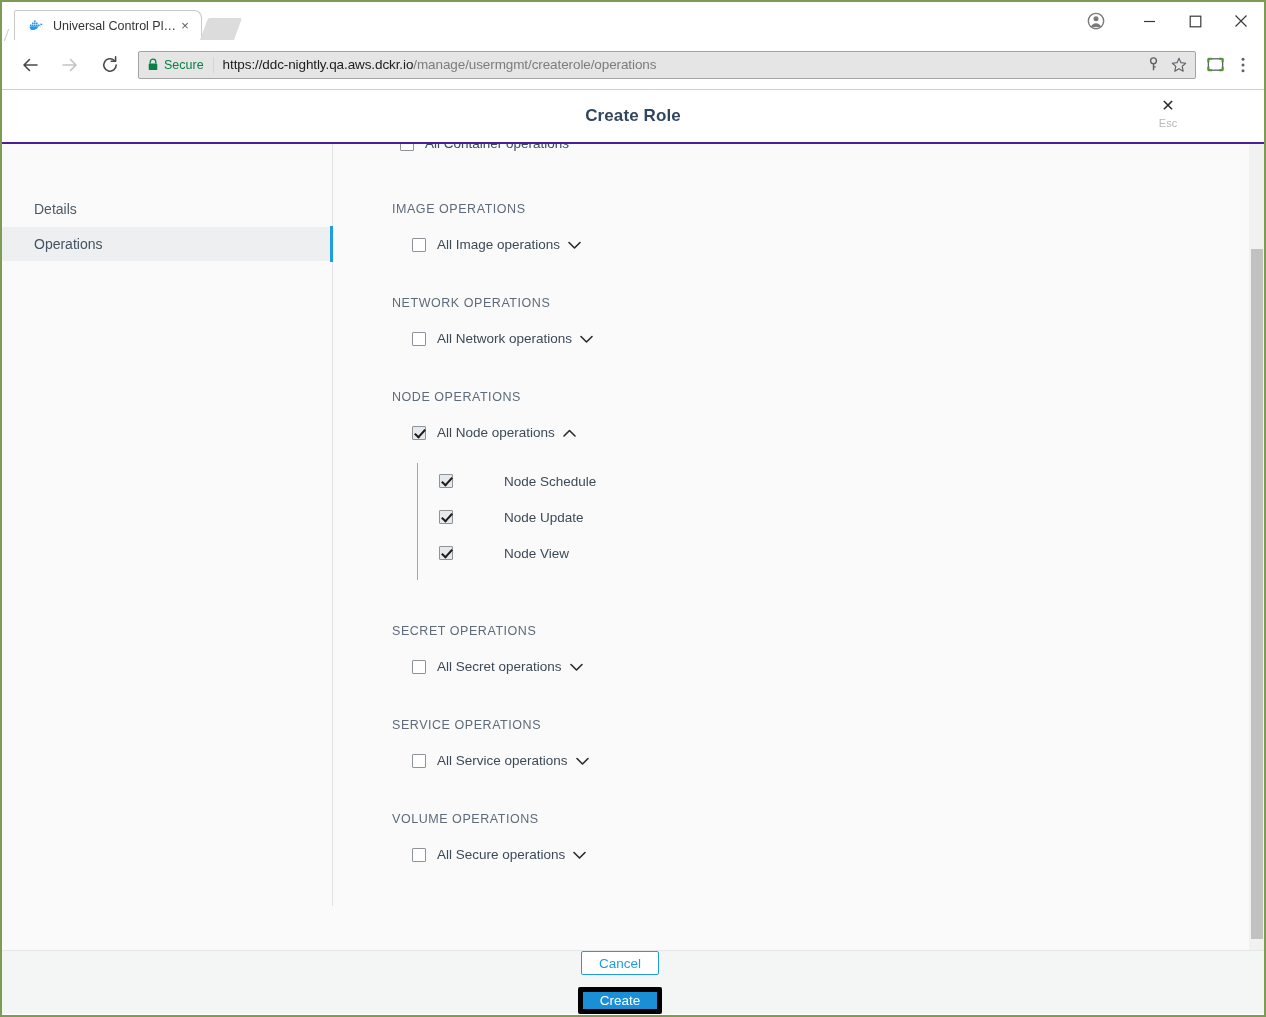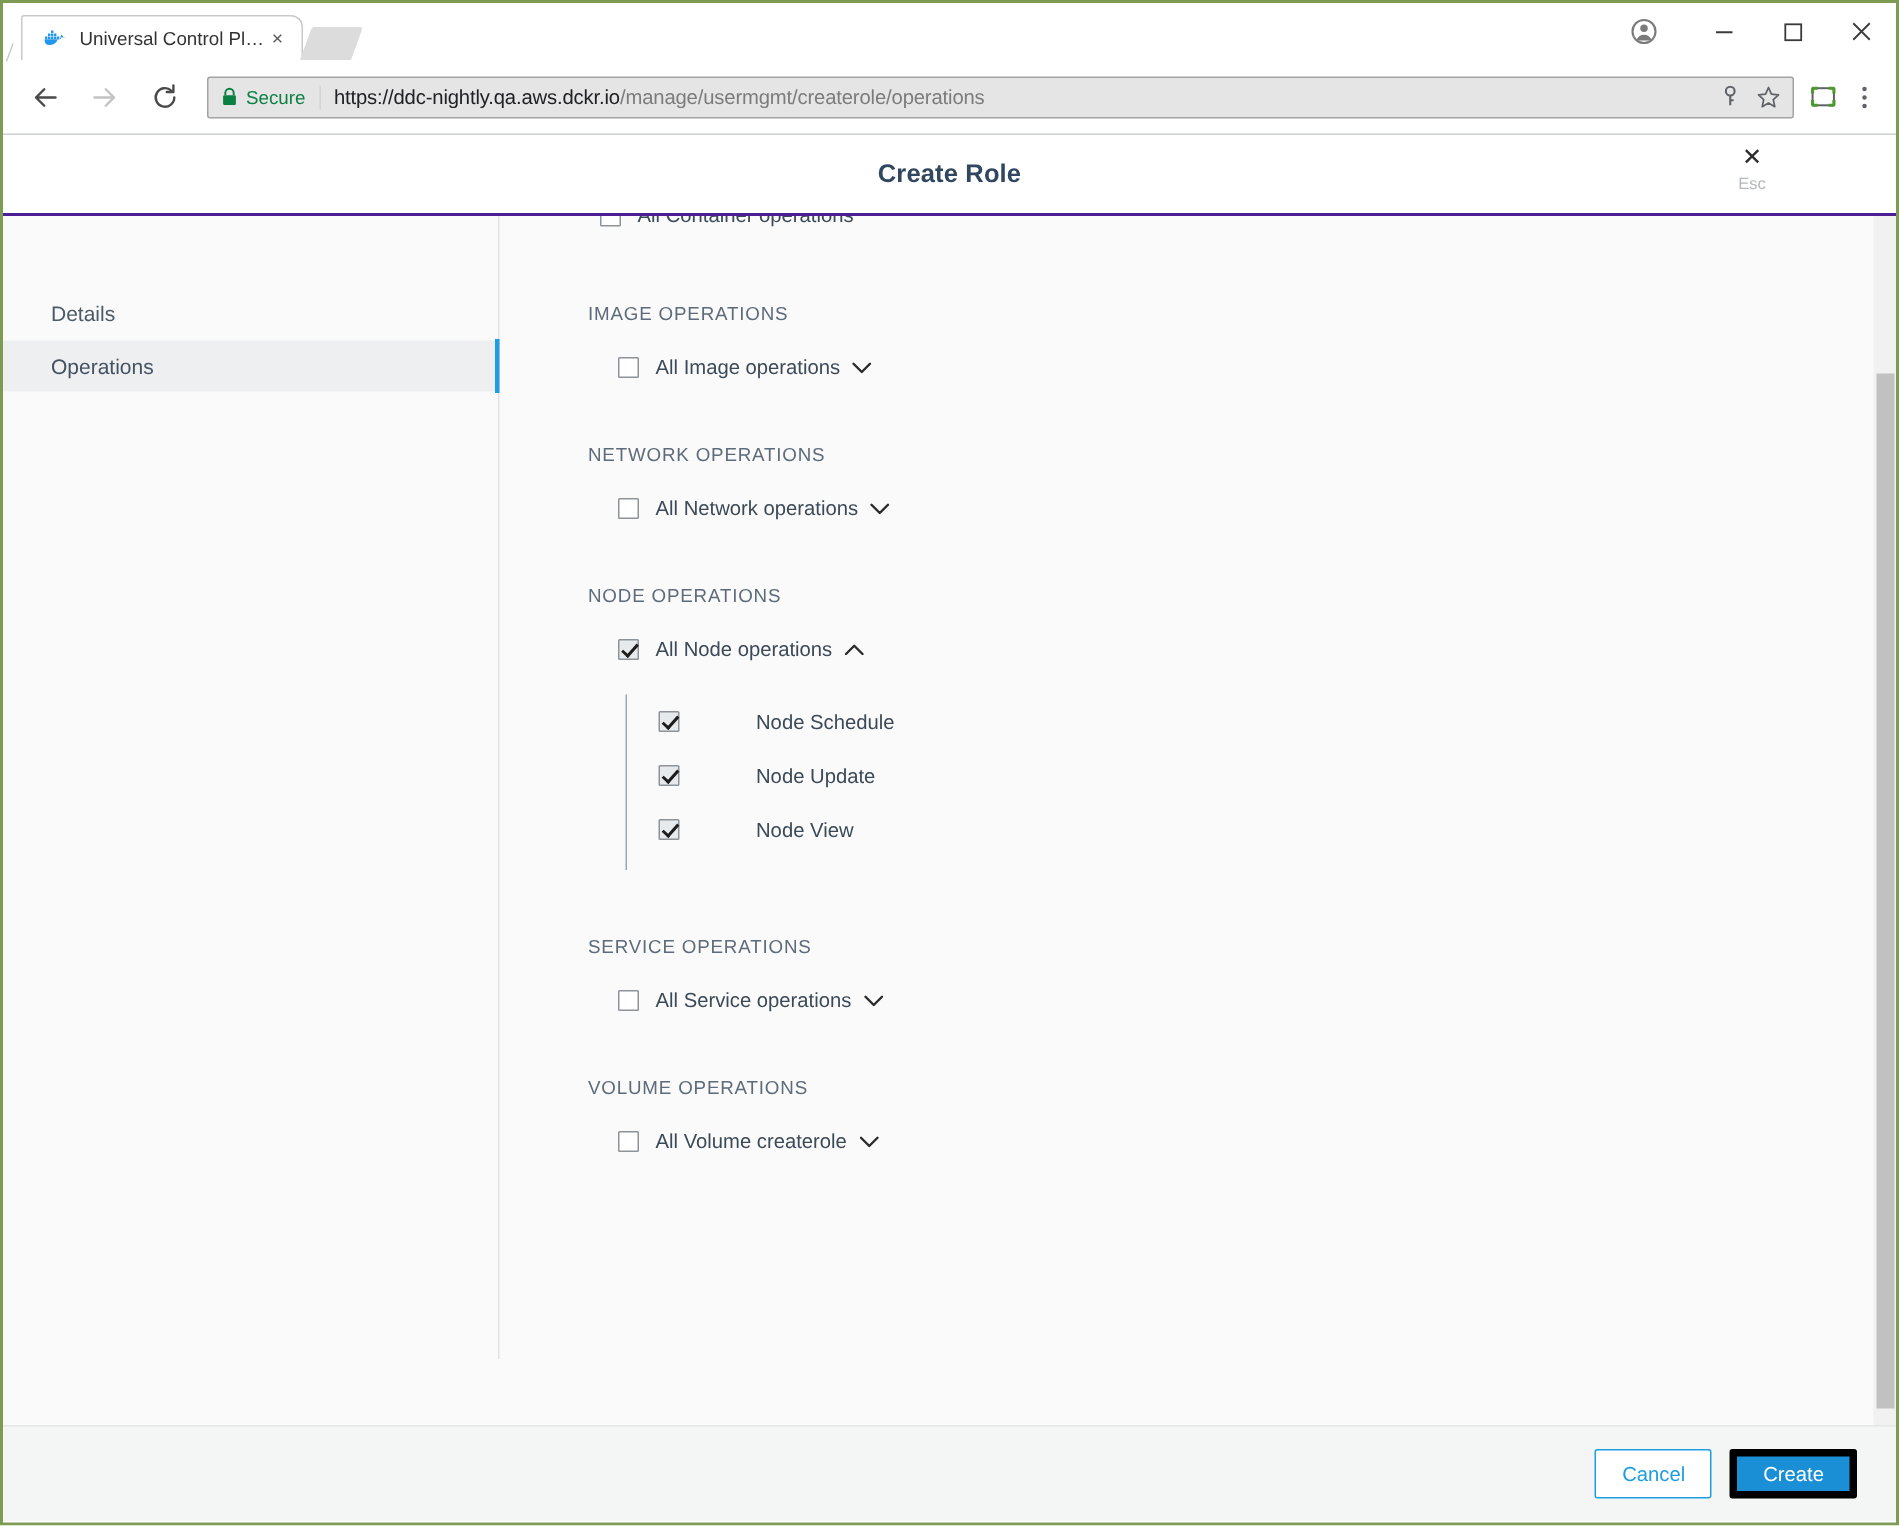--- a/index.html
+++ b/index.html
@@ -310,20 +310,21 @@
   
   .modal-footer {
     height: 64px;
     background: #f4f5f5;
     border-top: 1px solid #e4e6e7;
     display: flex;
     align-items: center;
     justify-content: flex-end;
     padding-right: 26px;
     gap: 12px;
+    flex-direction: column;
   }
   .btn {
     height: 33px;
     min-width: 70px;
     padding: 0 17px;
     font-size: 13.5px;
     border-radius: 2px;
     cursor: pointer;
     display: inline-flex;
     align-items: center;
@@ -510,39 +511,51 @@
             <span class="cb checked"></span>
             <span class="row-label">Node Update</span>
           </div>
           <div class="row sub">
             <span class="cb checked"></span>
             <span class="row-label">Node View</span>
           </div>
         </div>
       </div>
 
+      <div class="section">
+        <div class="section-label">SECRET OPERATIONS</div>
+        <div class="row">
+          <span class="cb"></span>
+          <span class="row-label">All Secret operations</span>
+          <span class="chev">
+            <svg width="13" height="9" viewBox="0 0 13 9">
+                <path d="M1 1.5 L6.5 7 L12 1.5" fill="none" stroke="#2b2b2b" stroke-width="1.6" stroke-linecap="round" stroke-linejoin="round"></path>
+              </svg>
+          </span>
+        </div>
+      </div>
 
       <div class="section">
         <div class="section-label">SERVICE OPERATIONS</div>
         <div class="row">
           <span class="cb"></span>
           <span class="row-label">All Service operations</span>
           <span class="chev">
             <svg width="13" height="9" viewBox="0 0 13 9">
                 <path d="M1 1.5 L6.5 7 L12 1.5" fill="none" stroke="#2b2b2b" stroke-width="1.6" stroke-linecap="round" stroke-linejoin="round"></path>
               </svg>
           </span>
         </div>
       </div>
 
       <div class="section">
         <div class="section-label">VOLUME OPERATIONS</div>
         <div class="row">
           <span class="cb"></span>
-          <span class="row-label">All Volume createrole</span>
+          <span class="row-label">All Secure operations</span>
           <span class="chev">
             <svg width="13" height="9" viewBox="0 0 13 9">
                 <path d="M1 1.5 L6.5 7 L12 1.5" fill="none" stroke="#2b2b2b" stroke-width="1.6" stroke-linecap="round" stroke-linejoin="round"></path>
               </svg>
           </span>
         </div>
       </div>
 
       <div class="spacer-bottom"></div>
     </div>

